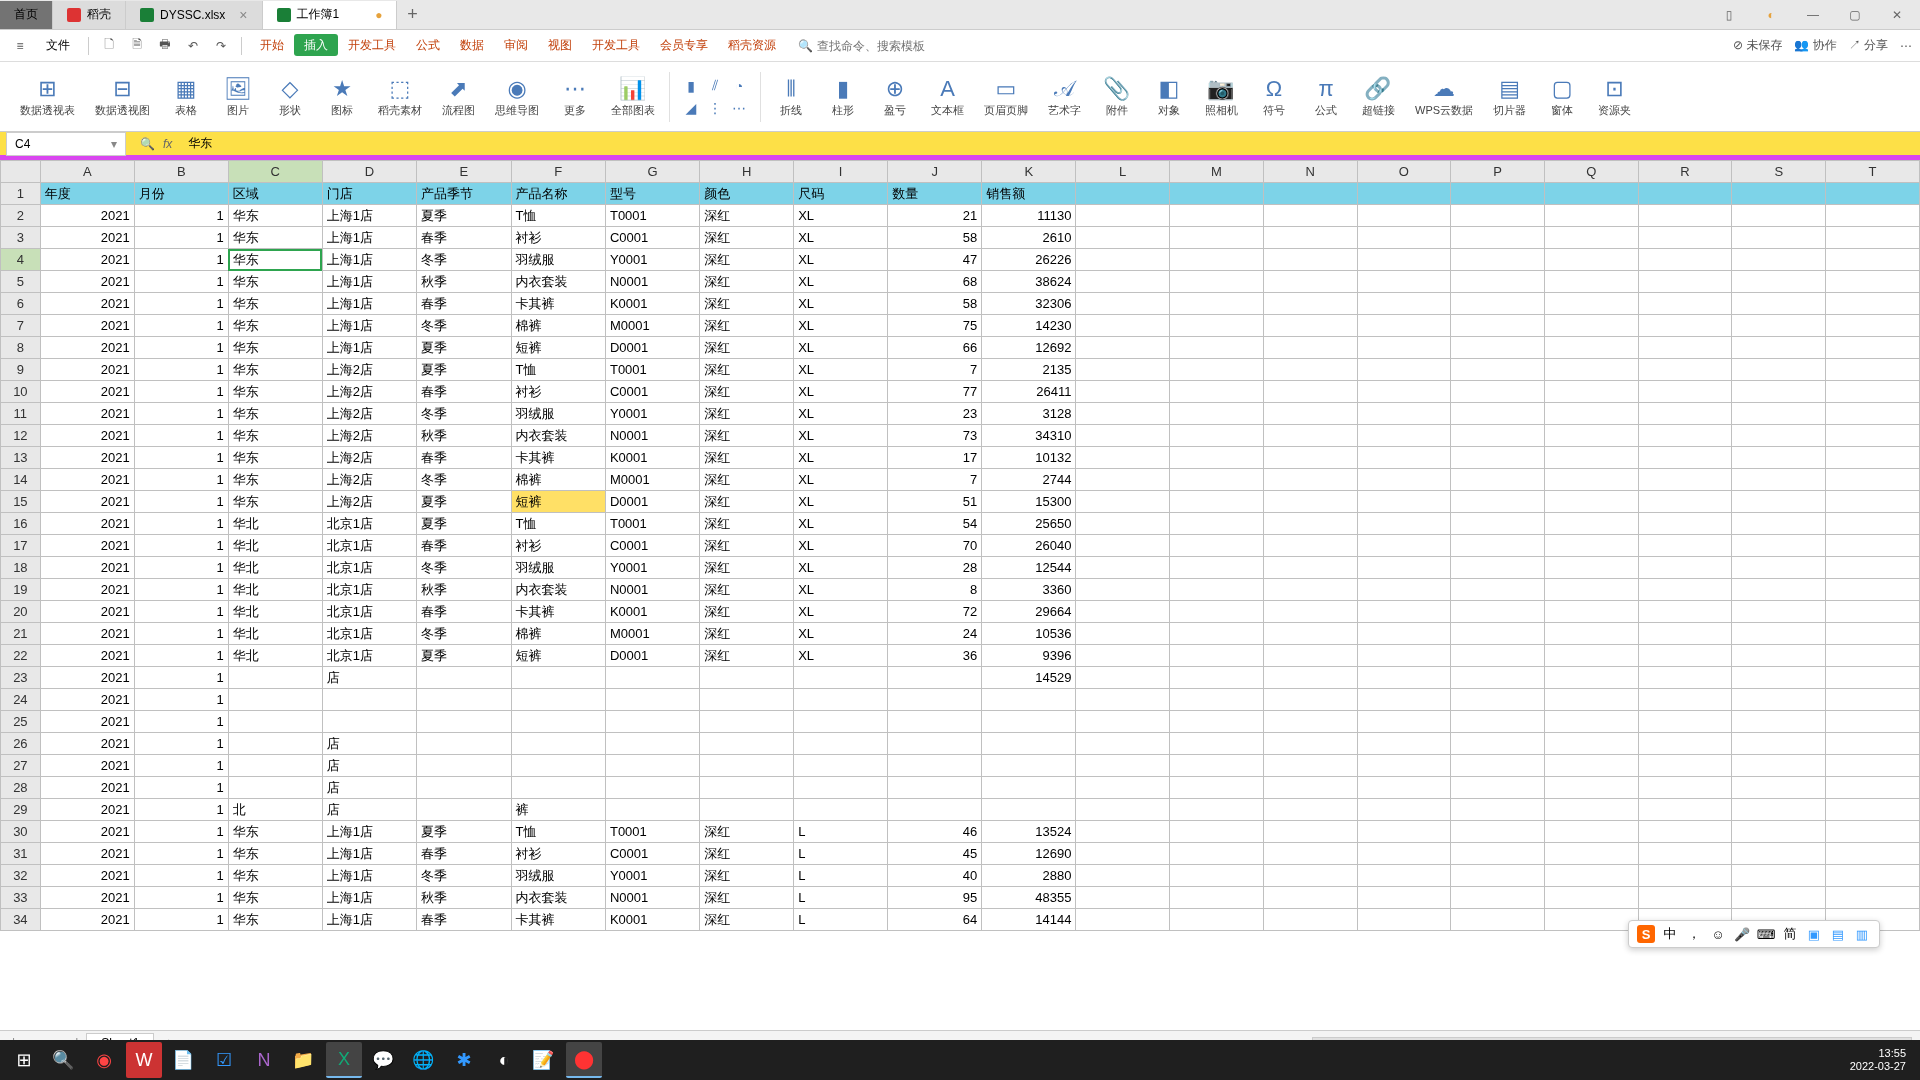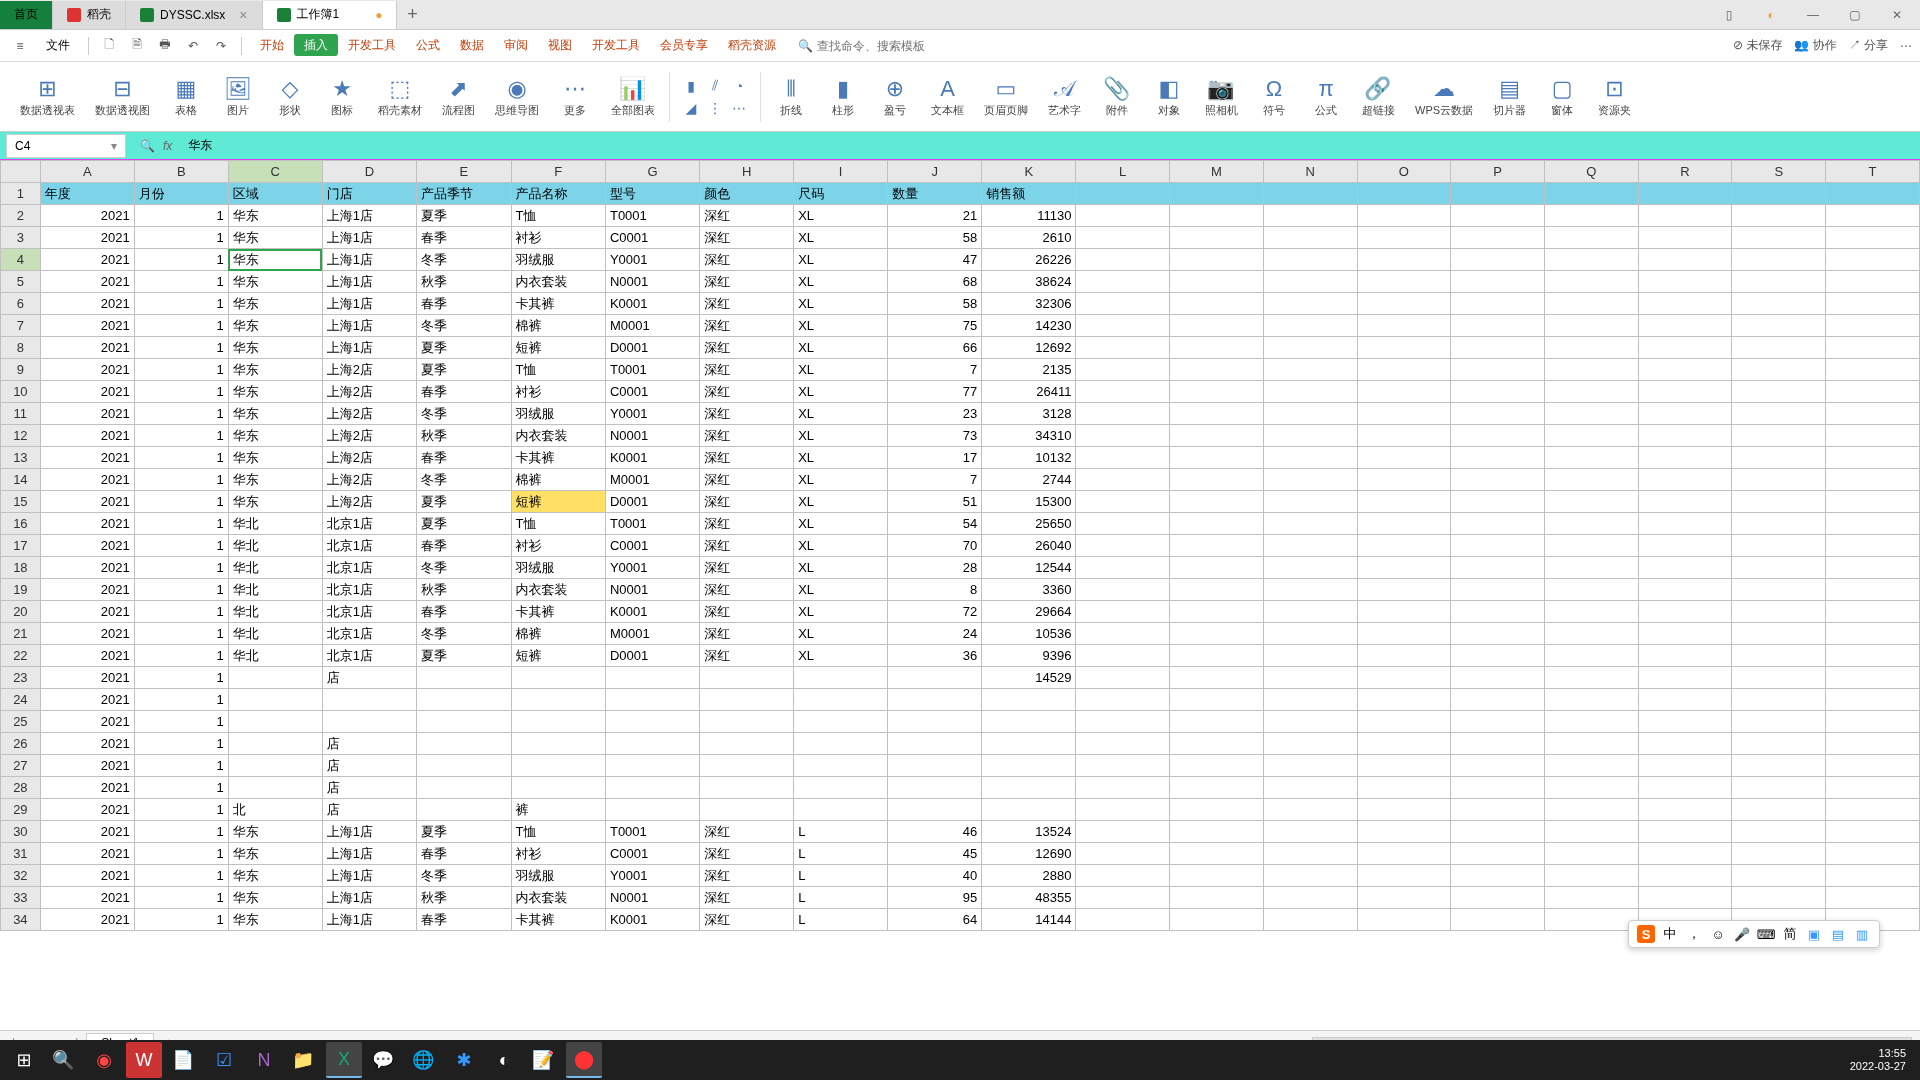--- a/index.html
+++ b/index.html
@@ -2,21 +2,21 @@
 <html><head>
 <meta charset="utf-8">
 <style>
 * { margin: 0; padding: 0; box-sizing: border-box; font-family: "Microsoft YaHei", Arial, sans-serif; }
 body { background: #f0f0f0; width: 1920px; height: 1080px; overflow: hidden; font-size: 12px; position: relative; }
 
 
 .titlebar { height: 30px; background: #e8e8e8; display: flex; align-items: center; border-bottom: 1px solid #ccc; }
 .tab { height: 28px; padding: 0 14px; display: flex; align-items: center; gap: 6px; border-right: 1px solid #ccc; background: #dcdcdc; cursor: pointer; }
 .tab.active { background: #fff; }
-.tab.home { background: #15803d; }
+.tab.home { background: #737373; }
 .tab-icon { width: 14px; height: 14px; display: inline-block; }
 .tab-icon.red { background: #d33; border-radius: 2px; }
 .tab-icon.green { background: #1a7f37; border-radius: 2px; }
 .tab-close { color: #888; margin-left: 8px; font-size: 14px; }
 .tab-add { width: 30px; text-align: center; color: #666; font-size: 18px; cursor: pointer; }
 .titlebar-right { margin-left: auto; display: flex; align-items: center; gap: 12px; padding-right: 8px; }
 .win-btn { width: 30px; height: 28px; display: flex; align-items: center; justify-content: center; color: #666; cursor: pointer; }
 
 
 .menubar { height: 32px; background: #fff; display: flex; align-items: center; padding: 0 8px; gap: 4px; border-bottom: 1px solid #ddd; }
@@ -34,21 +34,21 @@
 .ribbon { height: 70px; background: #fff; display: flex; align-items: center; padding: 0 10px; border-bottom: 1px solid #ccc; }
 .ribbon-group { display: flex; flex-direction: column; align-items: center; justify-content: center; padding: 0 10px; height: 100%; cursor: pointer; }
 .ribbon-icon { width: 32px; height: 28px; display: flex; align-items: center; justify-content: center; color: #4a7ab8; font-size: 22px; }
 .ribbon-label { font-size: 11px; color: #444; white-space: nowrap; }
 .ribbon-sep { width: 1px; height: 50px; background: #e0e0e0; margin: 0 4px; }
 .ribbon-mini { display: flex; flex-direction: column; gap: 2px; padding: 0 6px; }
 .ribbon-mini-row { display: flex; align-items: center; gap: 2px; }
 .ribbon-mini-btn { width: 22px; height: 20px; display: flex; align-items: center; justify-content: center; color: #4a7ab8; cursor: pointer; font-size: 14px; }
 
 
-.formula-row { height: 28px; background: #5eead4; display: flex; align-items: center; border-bottom: 1px solid #d946ef; }
+.formula-row { height: 28px; background: #fde047; display: flex; align-items: center; border-bottom: 5px solid #d946ef; }
 .name-box { width: 120px; height: 24px; border: 1px solid #ccc; margin: 0 6px; display: flex; align-items: center; padding: 0 8px; background: #fff; }
 .name-box-arrow { margin-left: auto; color: #888; }
 .fx-icons { display: flex; gap: 8px; padding: 0 8px; color: #666; }
 .formula-input { flex: 1; padding: 0 8px; height: 24px; display: flex; align-items: center; }
 
 
 .grid-wrap { position: relative; background: #fff; height: 870px; overflow: hidden; }
 .grid { border-collapse: collapse; table-layout: fixed; }
 .grid th, .grid td { border: 1px solid #c0c0c0; height: 22px; padding: 0 4px; font-size: 13px; text-align: left; overflow: hidden; white-space: nowrap; }
 .grid .corner { background: #e8e8e8; width: 40px; }

